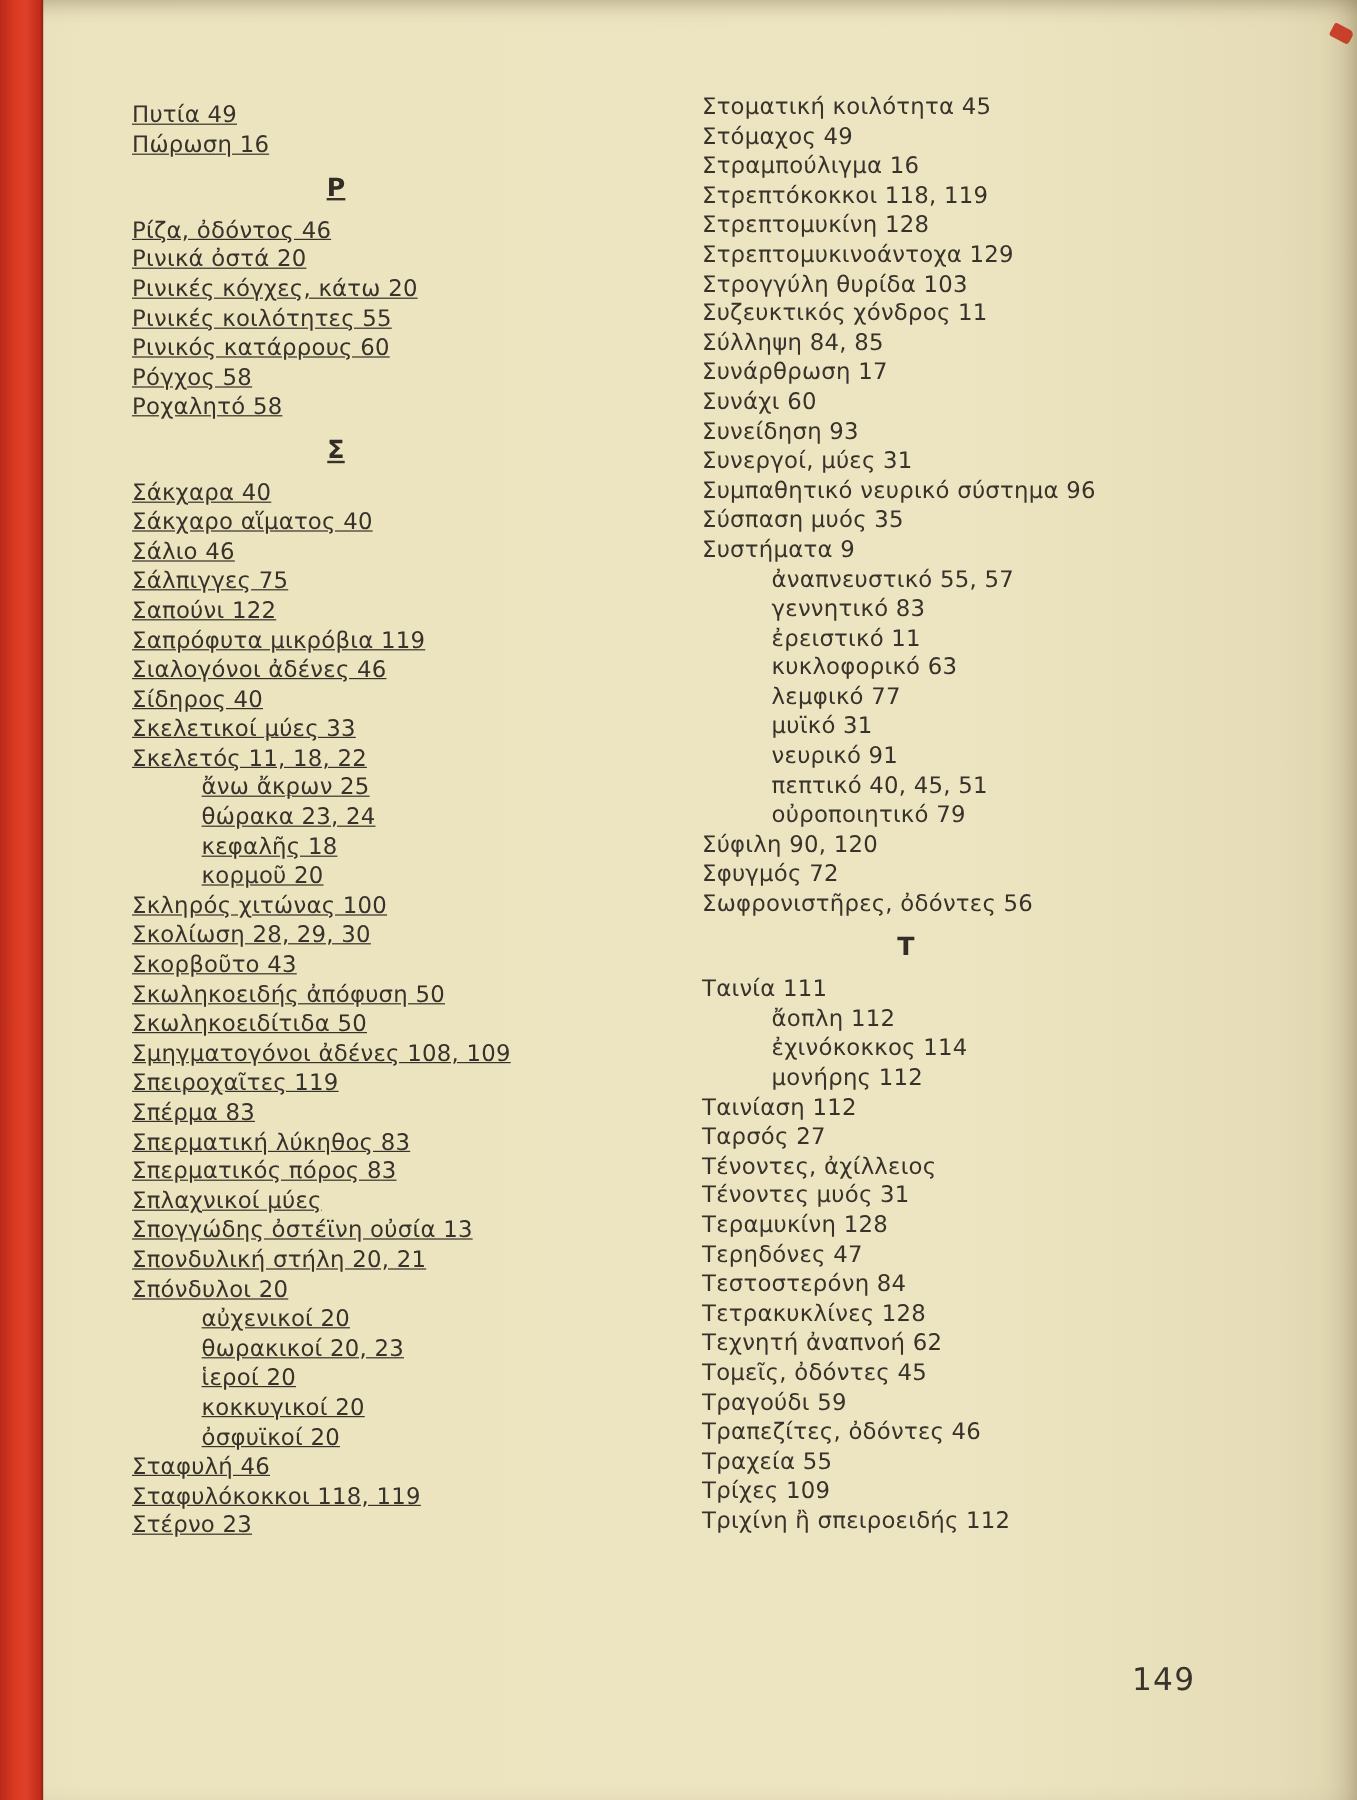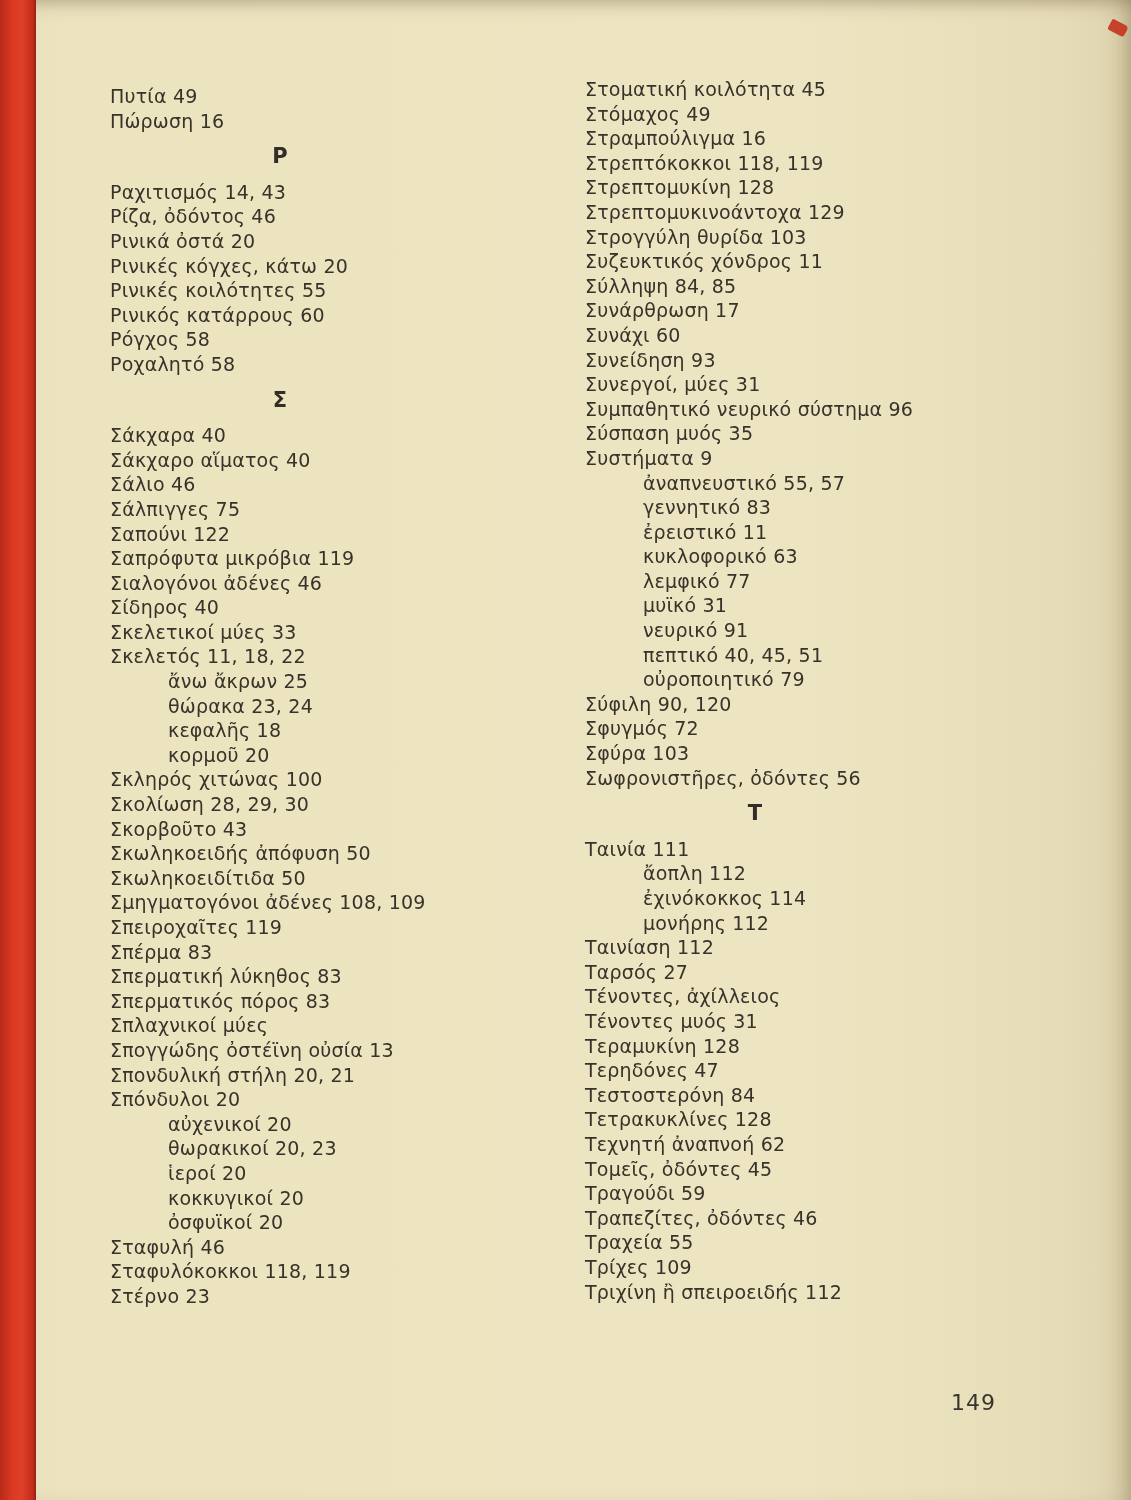--- a/index.html
+++ b/index.html
@@ -24,53 +24,52 @@
     background:#c5321d;transform:rotate(28deg);border-radius:2px 4px 3px 2px;
     opacity:.9;
   }
   .col{
     position:absolute;
     color:#37322a;
     font-size:19px;
     line-height:24.6px;
     letter-spacing:.2px;
   }
-  .col-left{left:110px;top:84px;width:450px;}
+  .col-left{left:110px;top:84px;width:450px;text-decoration:underline;}
   .col-right{left:585px;top:77px;width:480px;}
   .entry{white-space:nowrap;}
   .sub{white-space:nowrap;padding-left:58px;}
   .header{
     text-align:center;
     width:340px;
     font-weight:bold;
     font-size:21px;
     margin:11px 0 11px 0;
     color:#322d26;
   }
   .page-number{
     position:absolute;
     right:135px;
     bottom:85px;
-    font-size:22px;
+    font-size:26px;
     color:#3a352c;
     letter-spacing:1px;
   }
 </style>
 </head>
 <body>
 
 <div class="page">
   <div class="binding-stripe"></div>
   <div class="red-speck"></div>
 
   <div class="col col-left" id="col-left">
       <div class="entry">Πυτία 49</div>
       <div class="entry">Πώρωση 16</div>
       <div class="header">Ρ</div>
-      <div class="entry">Ραχιτισμός 14, 43</div>
       <div class="entry">Ρίζα, ὀδόντος 46</div>
       <div class="entry">Ρινικά ὀστά 20</div>
       <div class="entry">Ρινικές κόγχες, κάτω 20</div>
       <div class="entry">Ρινικές κοιλότητες 55</div>
       <div class="entry">Ρινικός κατάρρους 60</div>
       <div class="entry">Ρόγχος 58</div>
       <div class="entry">Ροχαλητό 58</div>
       <div class="header">Σ</div>
       <div class="entry">Σάκχαρα 40</div>
       <div class="entry">Σάκχαρο αἵματος 40</div>
@@ -130,21 +129,20 @@
       <div class="sub">γεννητικό 83</div>
       <div class="sub">ἐρειστικό 11</div>
       <div class="sub">κυκλοφορικό 63</div>
       <div class="sub">λεμφικό 77</div>
       <div class="sub">μυϊκό 31</div>
       <div class="sub">νευρικό 91</div>
       <div class="sub">πεπτικό 40, 45, 51</div>
       <div class="sub">οὐροποιητικό 79</div>
       <div class="entry">Σύφιλη 90, 120</div>
       <div class="entry">Σφυγμός 72</div>
-      <div class="entry">Σφύρα 103</div>
       <div class="entry">Σωφρονιστῆρες, ὀδόντες 56</div>
       <div class="header">Τ</div>
       <div class="entry">Ταινία 111</div>
       <div class="sub">ἄοπλη 112</div>
       <div class="sub">ἐχινόκοκκος 114</div>
       <div class="sub">μονήρης 112</div>
       <div class="entry">Ταινίαση 112</div>
       <div class="entry">Ταρσός 27</div>
       <div class="entry">Τένοντες, ἀχίλλειος</div>
       <div class="entry">Τένοντες μυός 31</div>

